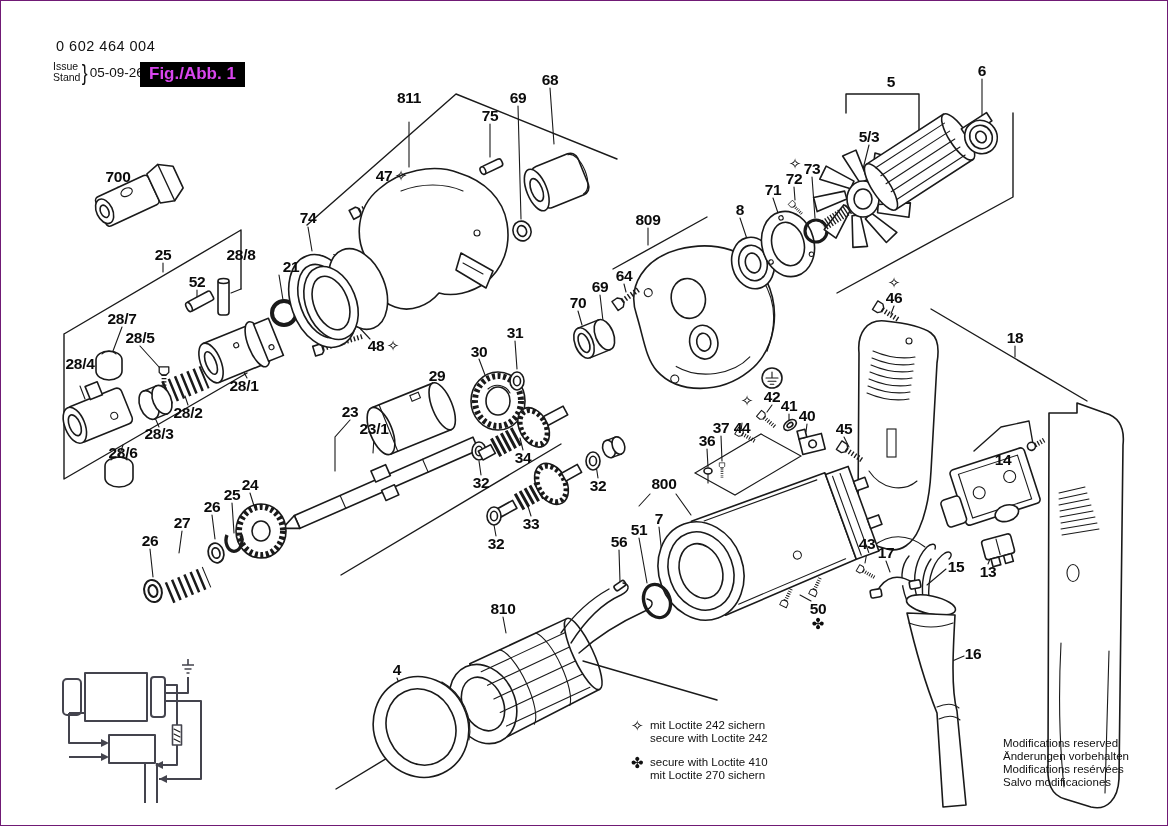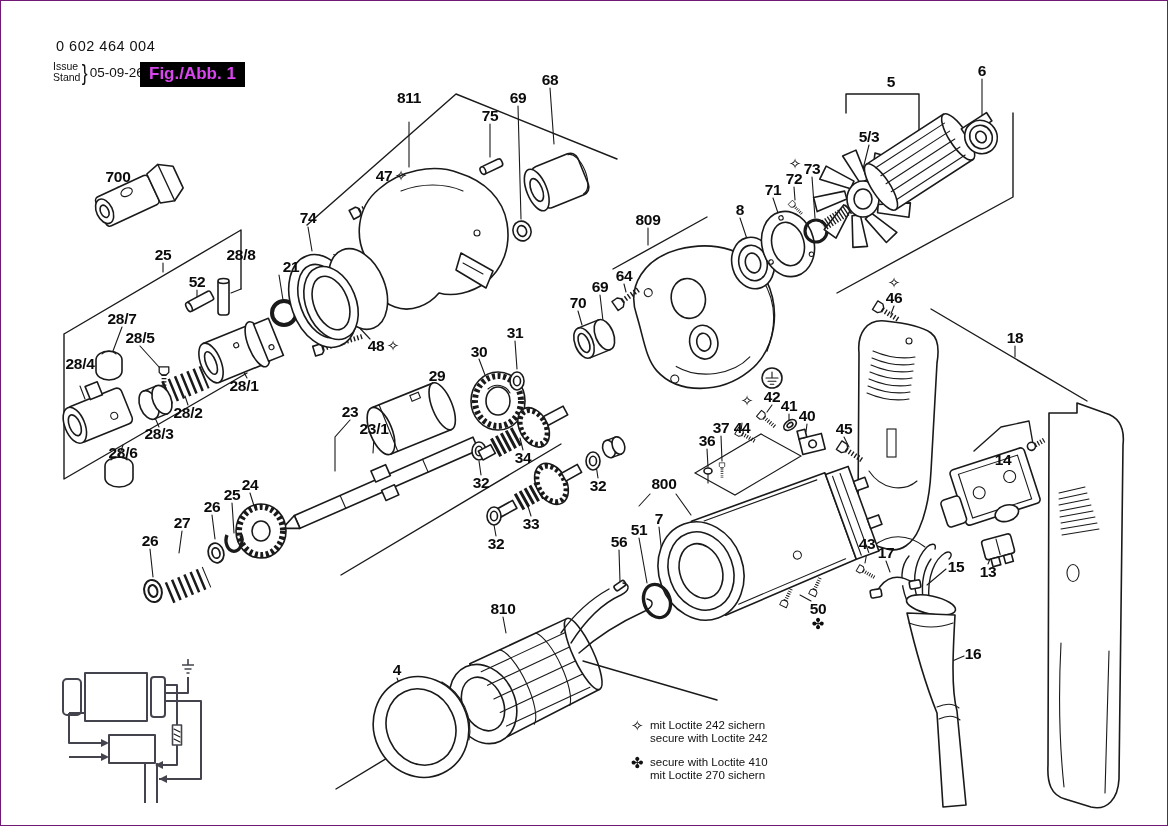--- a/index.html
+++ b/index.html
@@ -500,14 +500,20 @@
     </div>
     <div class="legend-row">
       <span class="legend-icon">✤</span>
       <span>
         <span>secure with Loctite 410</span><br>
         <span>mit Loctite 270 sichern</span>
       </span>
     </div>
   </div>
 
+  <div class="footer-note" id="footer-note">
+      <div>Modifications reserved</div>
+      <div>Änderungen vorbehalten</div>
+      <div>Modifications resérvées</div>
+      <div>Salvo modificaciones</div>
+    </div>
 
 </div>
 
 </body></html>

